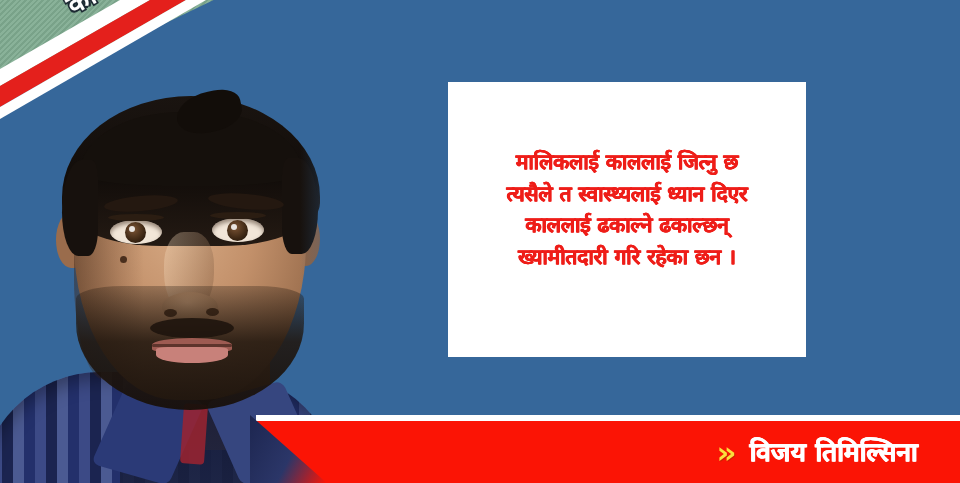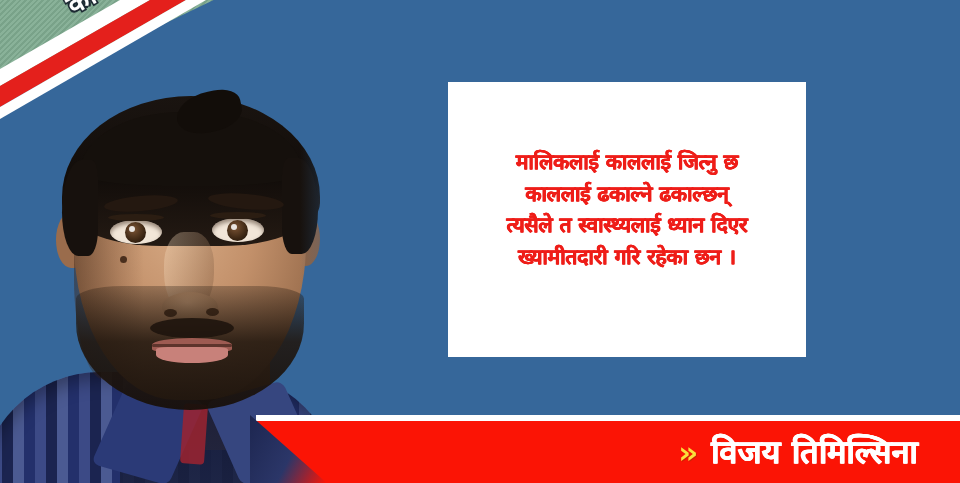--- a/index.html
+++ b/index.html
@@ -458,21 +458,21 @@
     font-size: 31px;
     font-weight: 700;
     color: #fbdf3c;
     letter-spacing: -3px;
     margin-right: 16px;
     line-height: 1;
     text-shadow: 1px 1px 0 rgba(120,60,0,.35);
   }
   .author-name {
     font-family: "DejaVu Sans", sans-serif;
-    font-size: 32px;
+    font-size: 26px;
     font-weight: 700;
     color: #ffffff;
     line-height: 1;
     white-space: nowrap;
     letter-spacing: .3px;
     text-shadow: 0.5px 0 0 #ffffff, -0.5px 0 0 #ffffff;
   }
   
   .shoulder-overlap {
     position: absolute;
@@ -536,22 +536,22 @@
     <div class="ribbon-sage"></div>
     <div class="ribbon-sage-tex"></div>
     <div class="ribbon-white-1"></div>
     <div class="ribbon-red"></div>
     <div class="ribbon-white-2"></div>
     <div class="ribbon-label">कविता</div>
   </div>
 
   <div class="poem-card">
     <p class="poem-line">मालिकलाई काललाई जित्नु छ</p>
+    <p class="poem-line">त्यसैले त स्वास्थ्यलाई ध्यान दिएर</p>
     <p class="poem-line">काललाई ढकाल्ने ढकाल्छन्</p>
-    <p class="poem-line">त्यसैले त स्वास्थ्यलाई ध्यान दिएर</p>
     <p class="poem-line">ख्यामीतदारी गरि रहेका छन ।</p>
   </div>
 
   <div class="bottom-white-rule"></div>
   <div class="bottom-band">
     <div class="bottom-band-inner">
       <span class="chevrons">»</span>
       <span class="author-name">विजय तिमिल्सिना</span>
     </div>
   </div>

